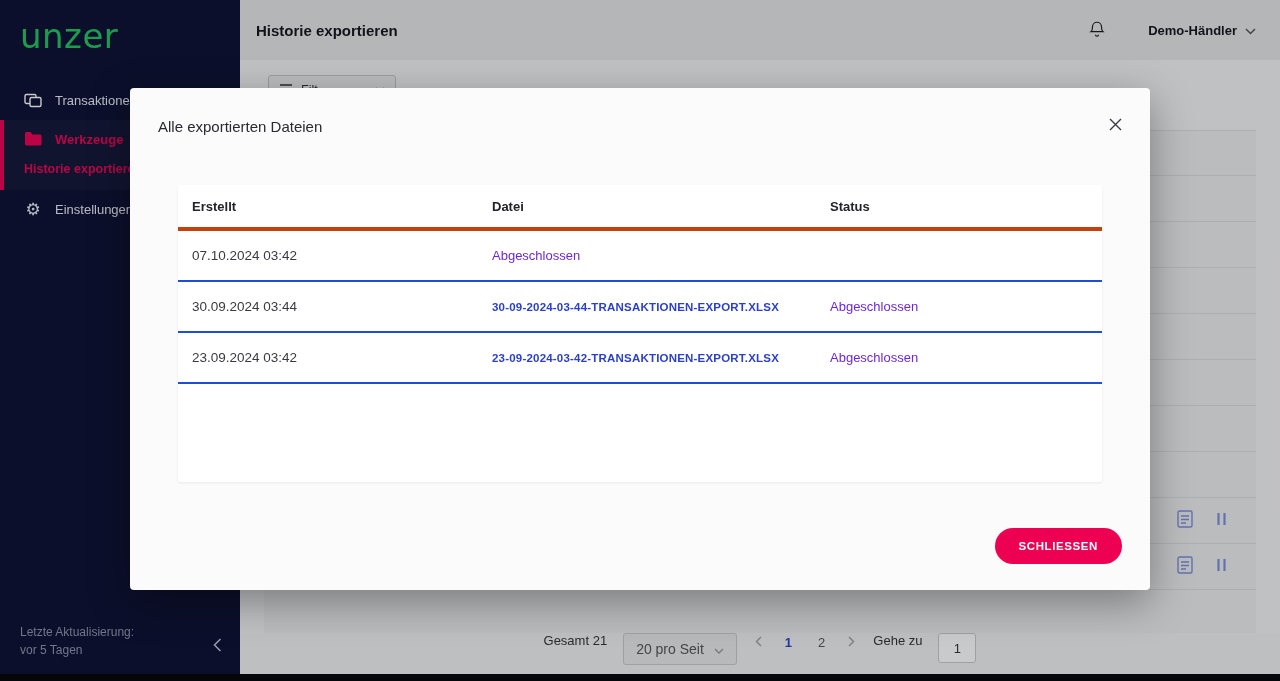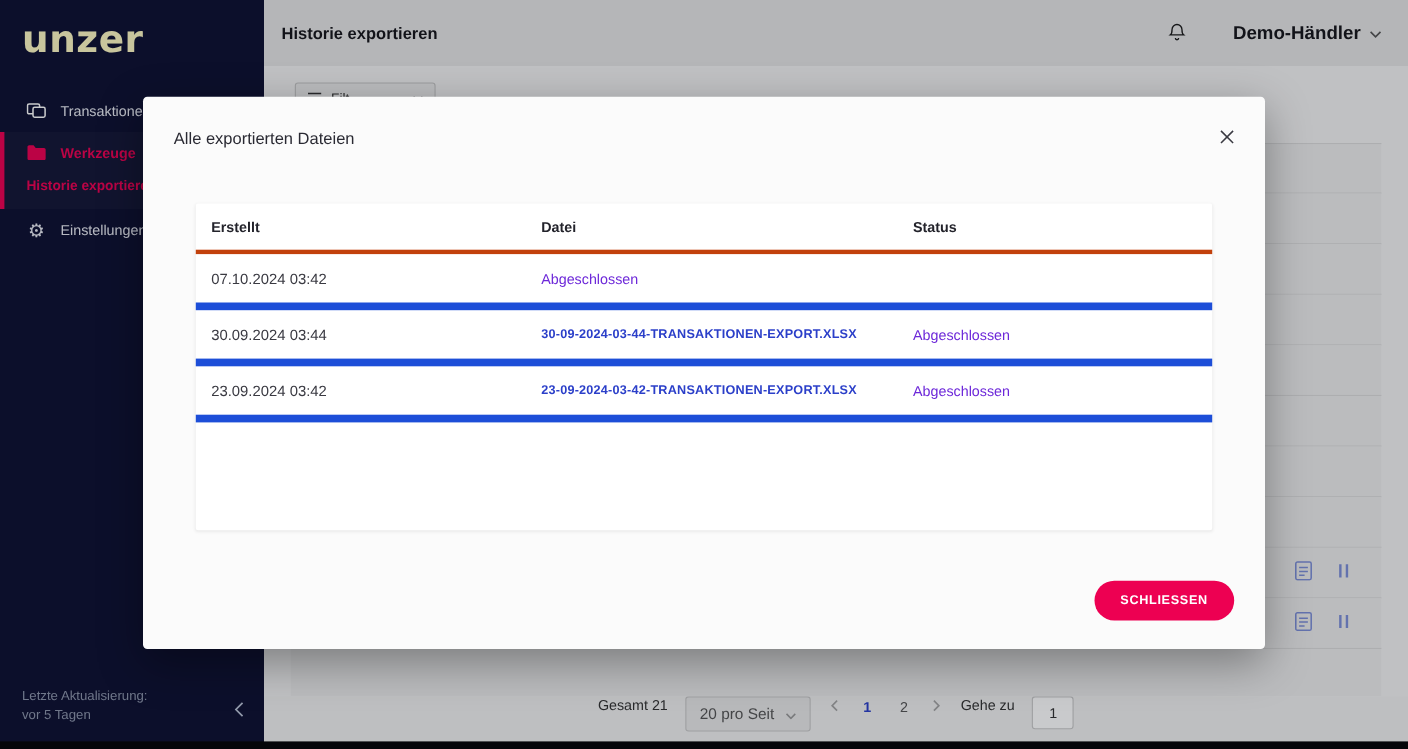--- a/index.html
+++ b/index.html
@@ -2,38 +2,38 @@
 <html><head>
 <meta charset="utf-8">
 <style>
   *{box-sizing:border-box;margin:0;padding:0}
   html,body{width:1280px;height:681px}
   body{font-family:"Liberation Sans",sans-serif;position:relative;overflow:hidden;background:#f4f4f4}
   .app{display:flex;width:100%;height:100%}
 
   
   .sidebar{width:240px;background:#0d1031;color:#fff;display:flex;flex-direction:column;flex-shrink:0}
-  .logo{font-family:"DejaVu Sans",sans-serif;font-weight:700;font-size:34px;letter-spacing:.5px;padding:16px 0 18px 20px;color:#fef9c3;cursor:pointer}
+  .logo{font-family:"DejaVu Sans",sans-serif;font-weight:400;font-size:34px;letter-spacing:.5px;padding:16px 0 18px 20px;color:#22c55e;cursor:pointer}
   .nav{display:flex;flex-direction:column;margin-top:6px}
   .nav-item{display:flex;align-items:center;gap:13px;padding:11px 0 11px 24px;font-size:13px;color:#e8eaf2;cursor:pointer}
   .nav-ic{display:flex;width:18px;justify-content:center}
   .nav-group.active{border-left:4px solid #ed0052;background:rgba(255,255,255,.03)}
   .nav-group.active .nav-item{padding-left:20px}
   .nav-item.active .nav-label{color:#ed0052;font-weight:700}
   .nav-sub{padding:4px 0 14px 20px;font-size:12.5px;color:#ed0052;font-weight:700;cursor:pointer}
   .gear{font-size:17px;color:#e8eaf2;line-height:1}
   .sidebar-footer{margin-top:auto;display:flex;align-items:flex-end;justify-content:space-between;padding:14px 14px 22px 20px;font-size:12px;color:#8d95ab;line-height:1.5}
   .collapse-btn{background:none;border:none;cursor:pointer;padding:4px;display:flex}
 
   
   .main{flex:1;display:flex;flex-direction:column;min-width:0}
   .header{height:60px;background:#e6e6e6;display:flex;align-items:center;padding:0 24px 0 16px;flex-shrink:0}
   .page-title{font-size:15px;font-weight:700;color:#15151a;margin-right:auto}
   .bell-btn{background:none;border:none;cursor:pointer;margin-right:42px;display:flex}
-  .user-menu{display:flex;align-items:flex-start;gap:8px;font-size:17px;font-weight:700;color:#15151a;cursor:pointer}
+  .user-menu{display:flex;align-items:flex-start;gap:8px;font-size:13px;font-weight:700;color:#15151a;cursor:pointer}
 
   .content{flex:1;position:relative;background:#f4f4f4;overflow:hidden}
   .filter-dd{position:absolute;left:28px;top:15px;width:128px;height:30px;border:1px solid #c6c6c6;background:#ededed;border-radius:3px;display:flex;align-items:center;gap:8px;padding:0 10px;font-size:12.5px;color:#333;cursor:pointer}
   .filter-dd .chev{margin-left:auto;display:flex}
   .bg-table{position:absolute;left:24px;right:24px;top:70px;bottom:0;overflow:hidden}
   .bg-row{height:46px;border-bottom:1px solid #dcdcdc;background:#eee;display:flex;align-items:center;justify-content:flex-end;gap:18px;padding-right:26px}
   .bg-row:first-child{border-top:1px solid #dcdcdc}
   .icon-btn{background:none;border:none;cursor:pointer;display:flex;padding:2px}
 
   .pag{height:48px;background:#f1f1f1;display:flex;align-items:flex-start;justify-content:center;gap:16px;font-size:13px;color:#333;flex-shrink:0}
@@ -45,21 +45,21 @@
   .bottom-strip{position:absolute;left:0;right:0;bottom:0;height:7px;background:#050507;z-index:5}
 
   
   .overlay{position:absolute;inset:0;background:rgba(10,12,24,.22);z-index:10}
   .modal{position:absolute;left:130px;top:88px;width:1020px;height:502px;background:#fbfbfb;border-radius:4px;box-shadow:0 12px 40px rgba(0,0,0,.35);z-index:20}
   .modal-title{position:absolute;left:28px;top:30px;font-size:15px;color:#2a2a33}
   .modal-close{position:absolute;right:24px;top:26px;background:none;border:none;cursor:pointer;padding:4px;display:flex}
   .modal-card{position:absolute;left:48px;right:48px;top:97px;height:297px;background:#fff;border-radius:2px;box-shadow:0 1px 3px rgba(0,0,0,.07)}
   .t-head,.t-row{display:grid;grid-template-columns:300px 338px 1fr;align-items:center;padding-left:14px}
   .t-head{height:46px;border-bottom:4px solid #c2410c;font-size:13px;font-weight:700;color:#23232b}
-  .t-row{height:51px;border-bottom:7px solid #1d4ed8}
+  .t-row{height:51px;border-bottom:2px solid #1d4ed8}
   .t-created{font-size:13.5px;color:#3a3a42}
   .t-file{font-size:11.5px;color:#2b3fc9;font-weight:600;letter-spacing:.2px;text-decoration:none;cursor:pointer}
   .t-status{font-size:13px;color:#6d28d9}
   .close-btn{position:absolute;right:28px;bottom:26px;background:#ed0052;color:#fff;border:none;border-radius:20px;padding:12px 24px;font-size:11.5px;font-weight:700;letter-spacing:.6px;cursor:pointer;font-family:inherit}
 </style>
 </head>
 <body>
 
 <div class="app">
 

